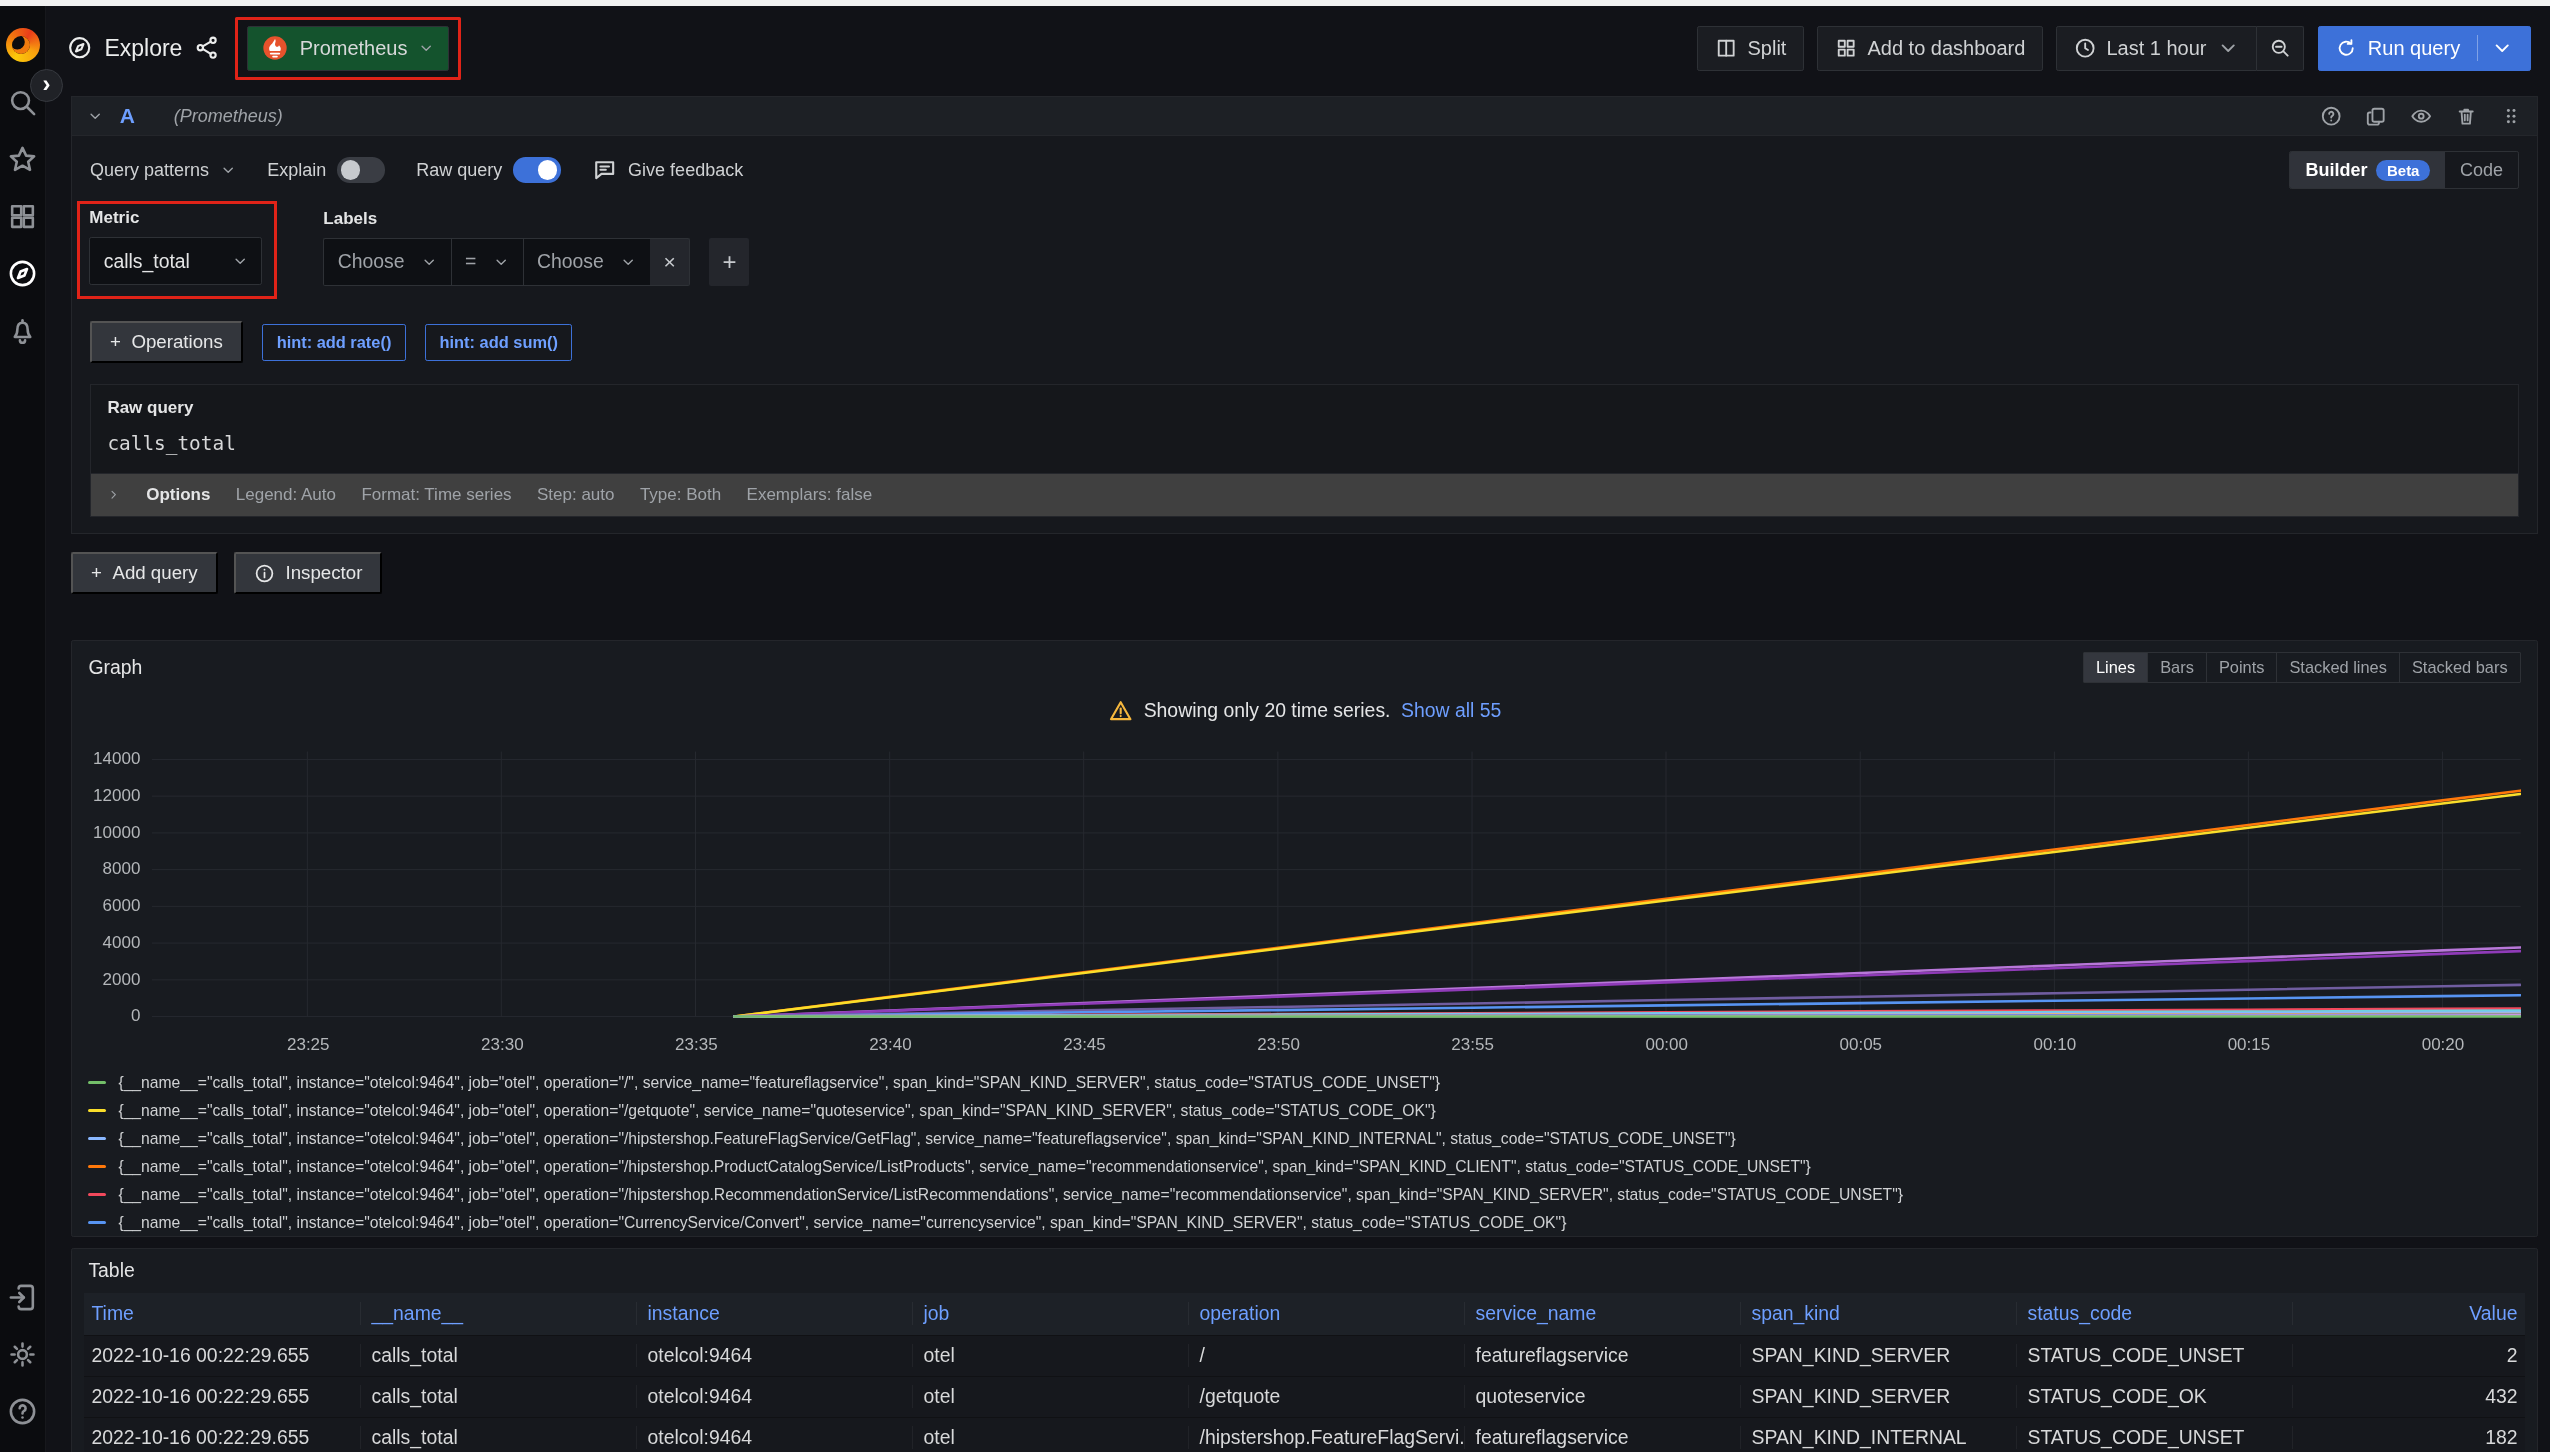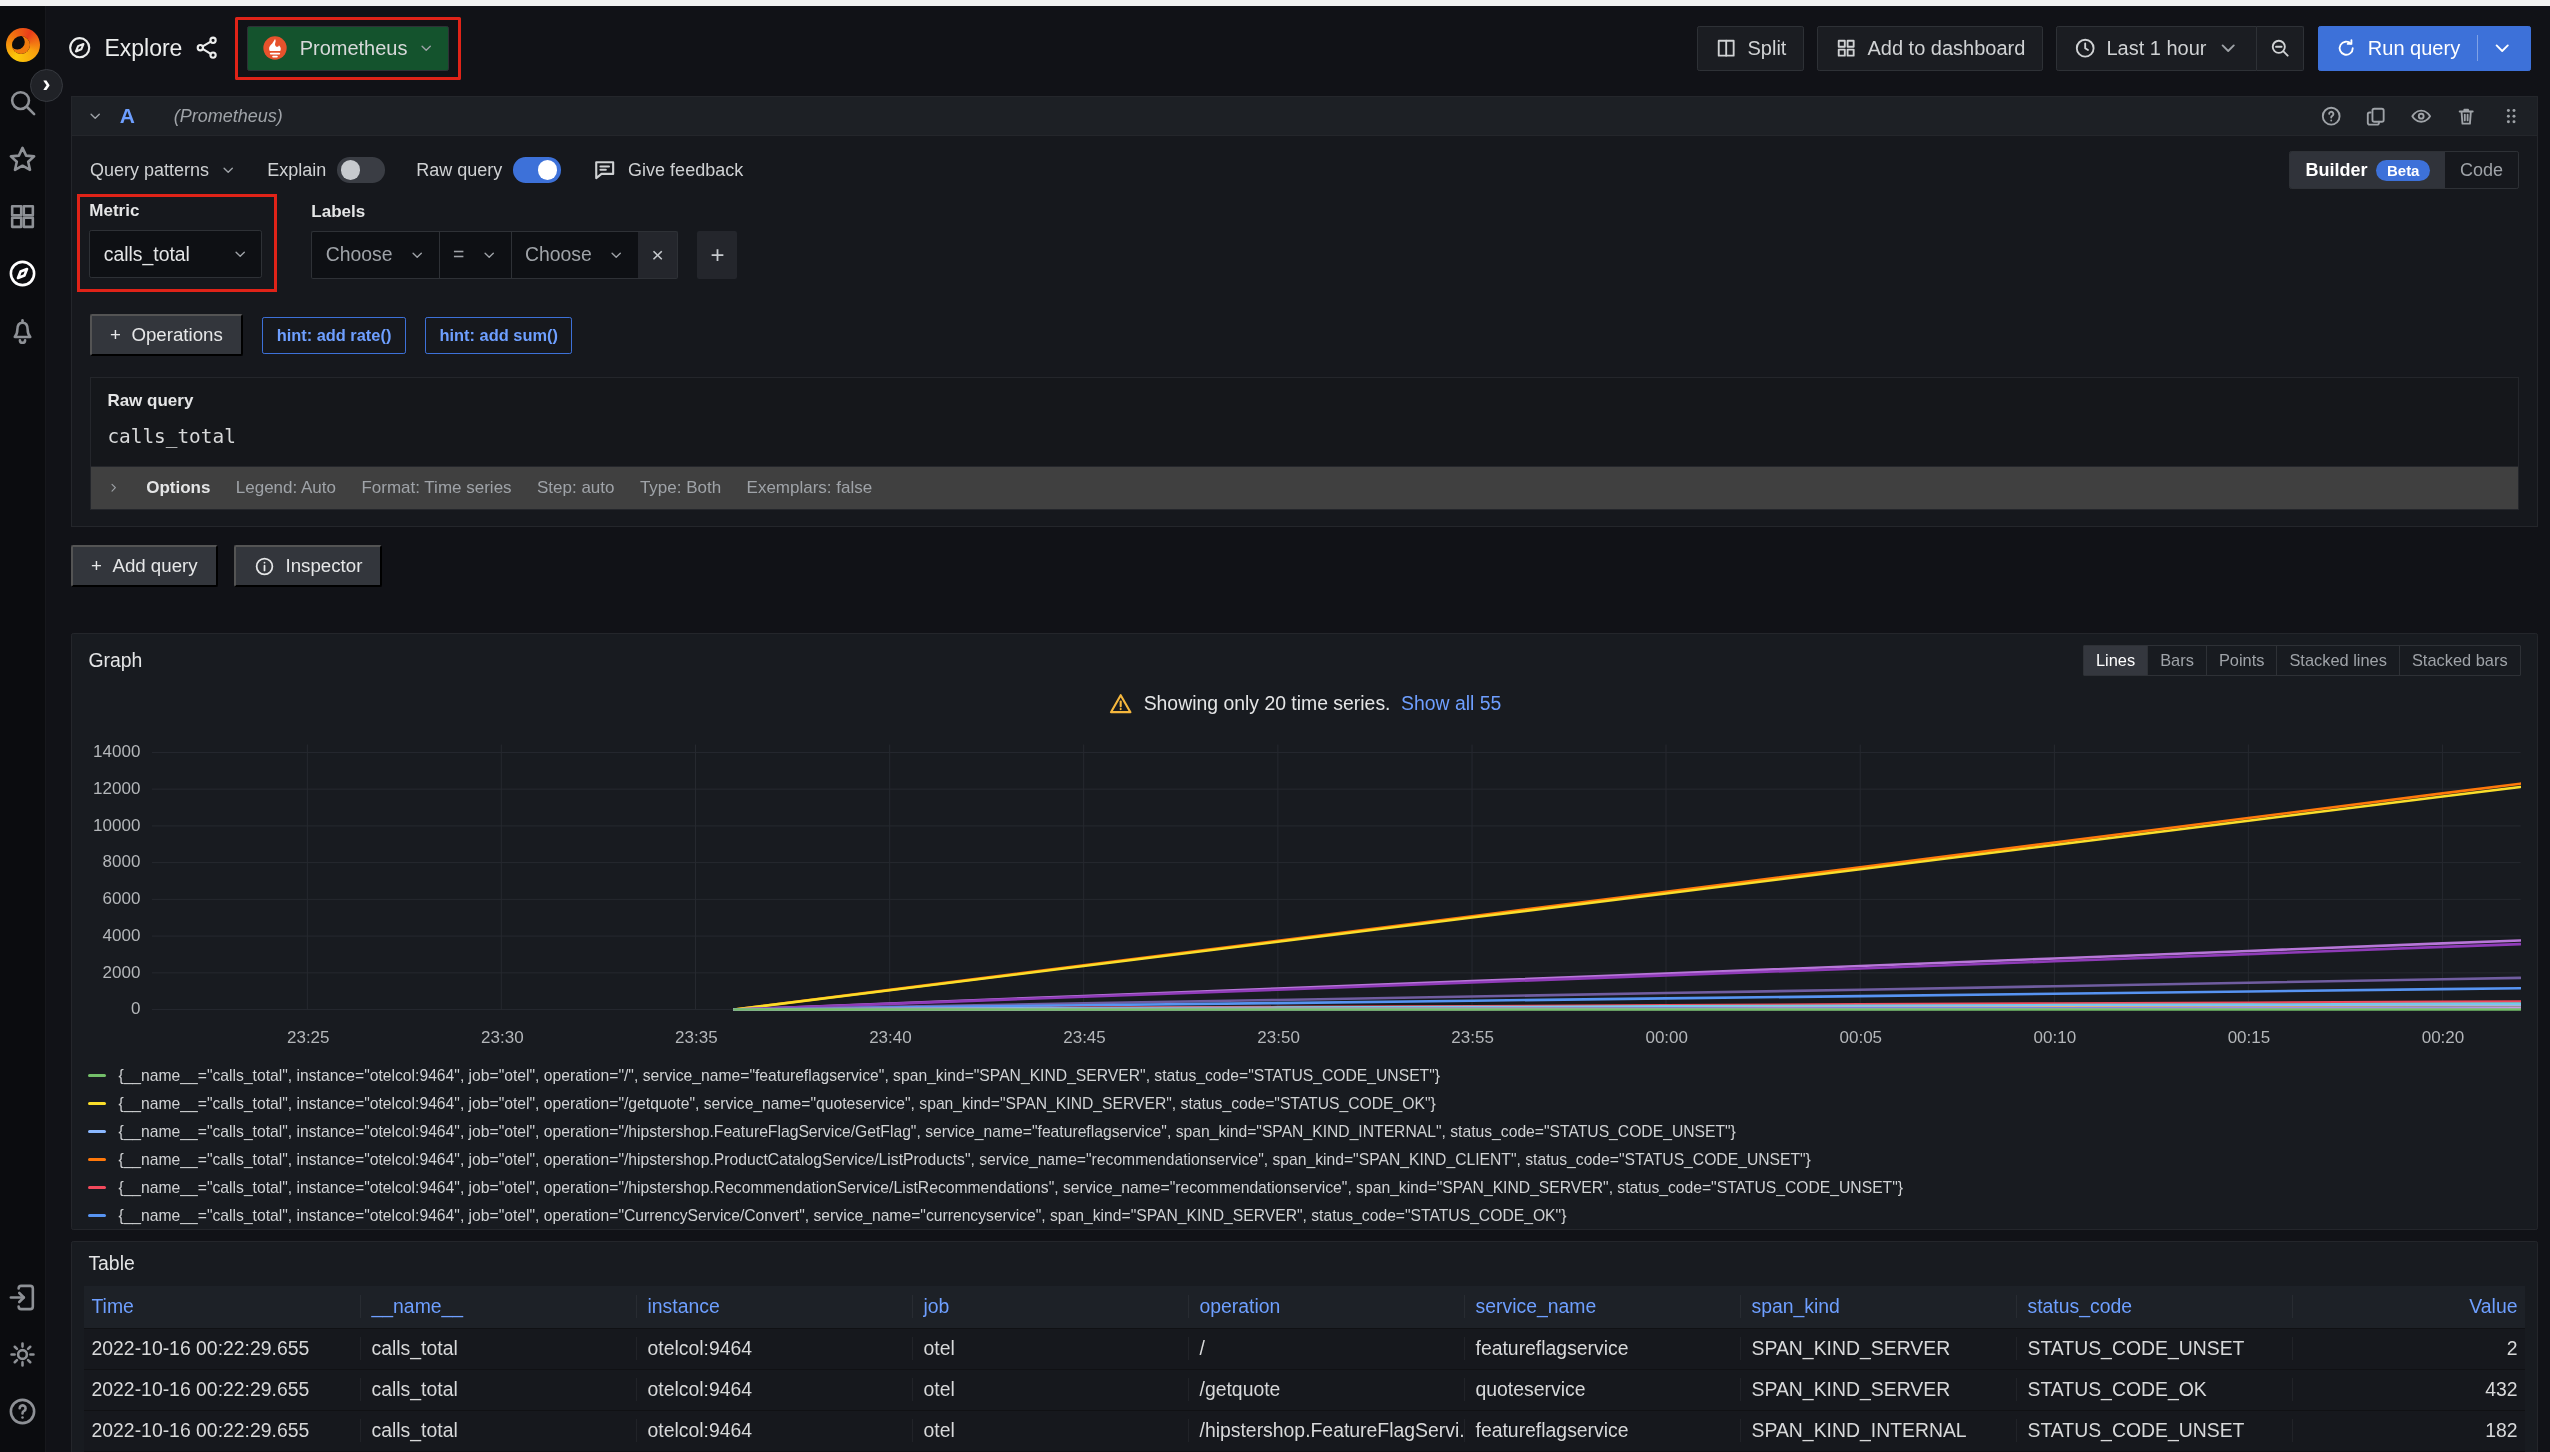--- a/index.html
+++ b/index.html
@@ -63,21 +63,21 @@
   .q-toolbar .grp { display:flex; align-items:center; gap:10.5px; margin-right:19.4px; }
   .toggle { width:48px; height:25.4px; border-radius:12.7px; background:#3a3d44; position:relative; flex:none; }
   .toggle .knob { position:absolute; top:3px; left:3.7px; width:19.4px; height:19.4px; border-radius:50%; background:#c7cace; }
   .toggle.on { background:#3d71d9; }
   .toggle.on .knob { left:auto; right:3.7px; background:#fff; }
   .seg { margin-left:auto; display:flex; border:0.7px solid #2e3136; border-radius:2.2px; overflow:hidden; font-size:18px; }
   .seg .seg-item { padding:7.5px 15px; color:#9fa3a8; display:flex; align-items:center; gap:9px; }
   .seg .seg-item.active { background:#30333a; color:#fff; font-weight:600; }
   .badge { background:#3d71d9; color:#fff; border-radius:10.5px; font-size:15px; font-weight:700; padding:2.2px 10.5px; }
 
-  .metric-row { display:flex; gap:34px; align-items:flex-start; margin-top:5px; }
+  .metric-row { display:flex; gap:46px; align-items:flex-start; margin-top:12px; }
   .field-label { font-size:17px; font-weight:700; color:#e4e5e6; margin-bottom:9px; display:block; }
   .hl-red2 { border:3.7px solid #e02318; padding:4.5px 12px 10.5px 9px; margin:-8.2px 0 0 -12.7px; }
   .select { height:48px; background:#0e1014; border:0.7px solid #2e3136; border-radius:2.2px;
     display:flex; align-items:center; gap:16.4px; padding:0 13.4px; font-size:19.4px; color:#e4e5e6; }
   .filters { display:flex; align-items:center; }
   .filters .select { border-radius:0; border-right-width:0; color:#9fa3a8; }
   .filters .select:first-child { border-radius:2.2px 0 0 2.2px; }
   .sq-btn { width:40px; height:48px; background:#24262c; color:#c7cace; display:flex; align-items:center;
     justify-content:center; font-size:21px; border:0.7px solid #2e3136; border-left-width:0; border-radius:0 2.2px 2.2px 0; }
   .plus-btn { width:40px; height:48px; background:#24262c; color:#c7cace; display:flex; align-items:center;

